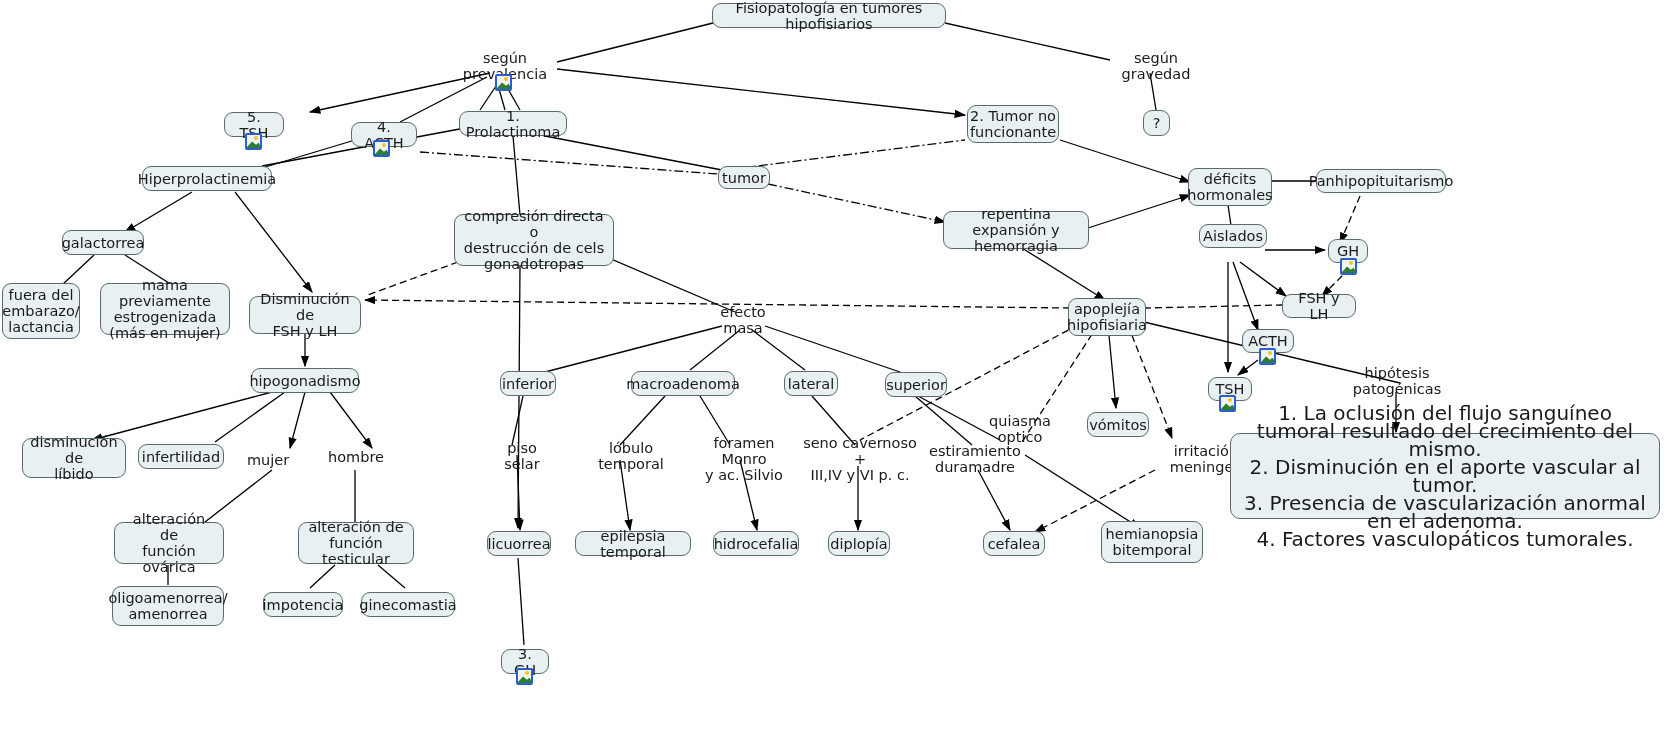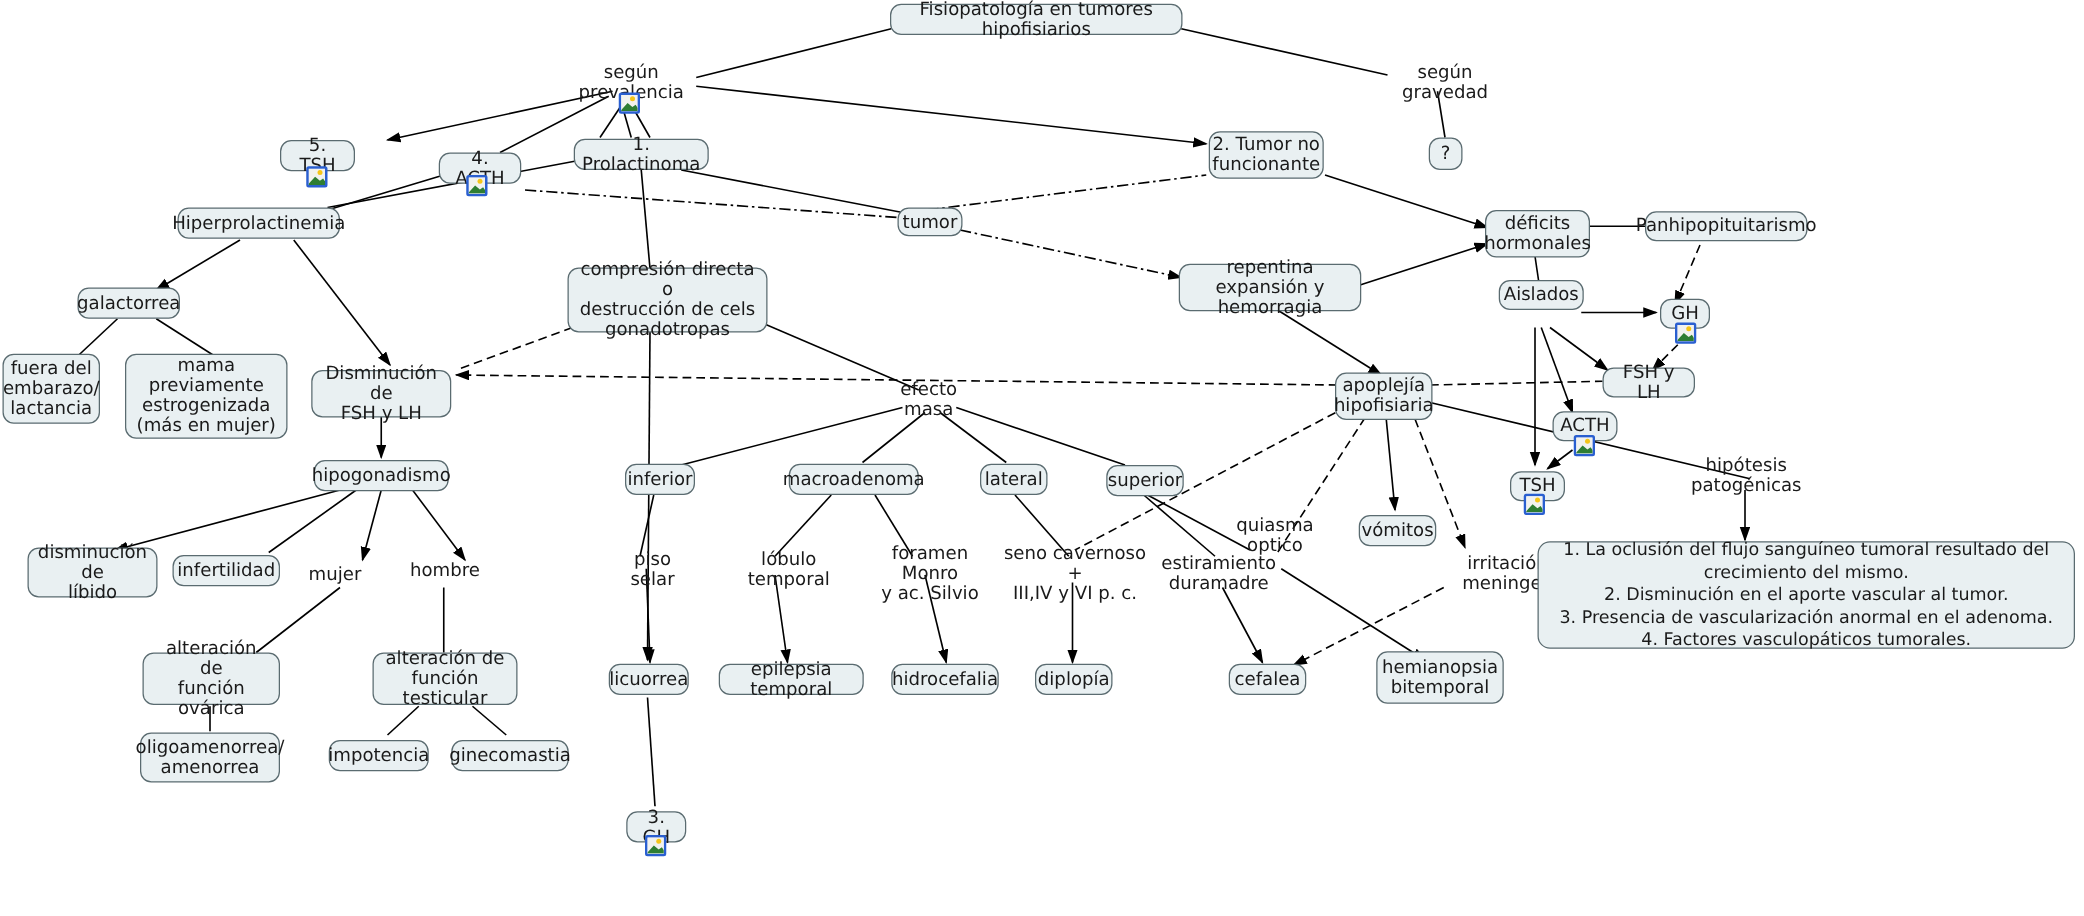--- a/index.html
+++ b/index.html
@@ -41,21 +41,21 @@
     padding: 3px 7px;
     white-space: pre-line;
   }
   .node.plain {
     background: transparent;
     border: none;
     border-radius: 0;
     padding: 0;
   }
   .node.listbox {
-    font-size: 14px;
+    font-size: 20px;
     line-height: 18px;
     text-align: center;
     border-radius: 10px;
     padding: 3px 10px;
   }
   .imgicon {
     position: absolute;
     width: 17px;
     height: 17px;
     border: 2px solid #2a5fd0;
@@ -286,21 +286,21 @@
   <div class="imgicon" style="left:1340px; top:258px;">
     <div class="sky"></div>
       <div class="sun"></div>
       <div class="hill"></div>
   </div>
 
   <div class="node" style="left:2px; top:283px; width:78px; height:56px;">fuera del
 embarazo/
 lactancia</div>
 
-  <div class="node" style="left:100px; top:283px; width:130px; height:68px;">mama previamente
+  <div class="node" style="left:100px; top:283px; width:130px; height:52px;">mama previamente
 estrogenizada
 (más en mujer)</div>
 
   <div class="node" style="left:249px; top:296px; width:112px; height:38px;">Disminución de
 FSH y LH</div>
 
   <div class="node plain" style="left:709px; top:305px; width:68px; height:30px;">efecto
 masa</div>
 
   <div class="node" style="left:1068px; top:298px; width:78px; height:38px;">apoplejía

